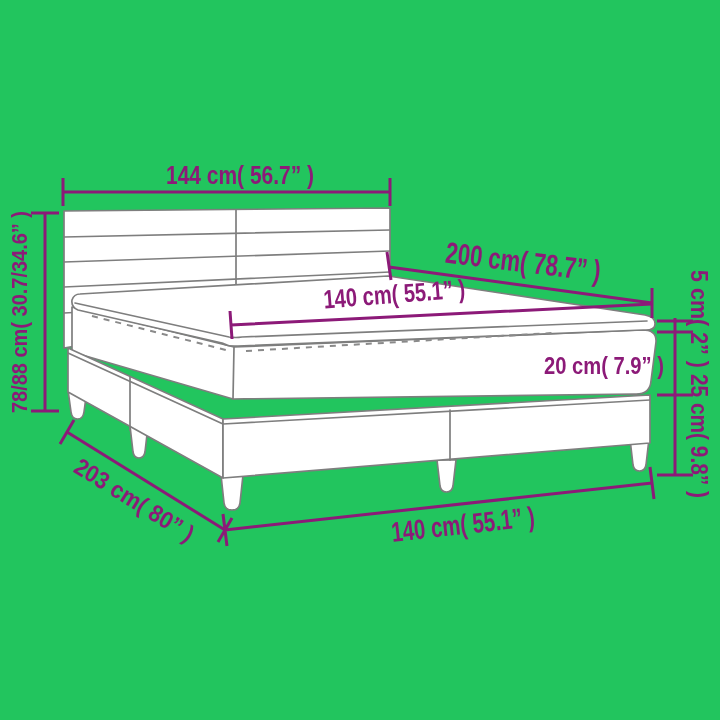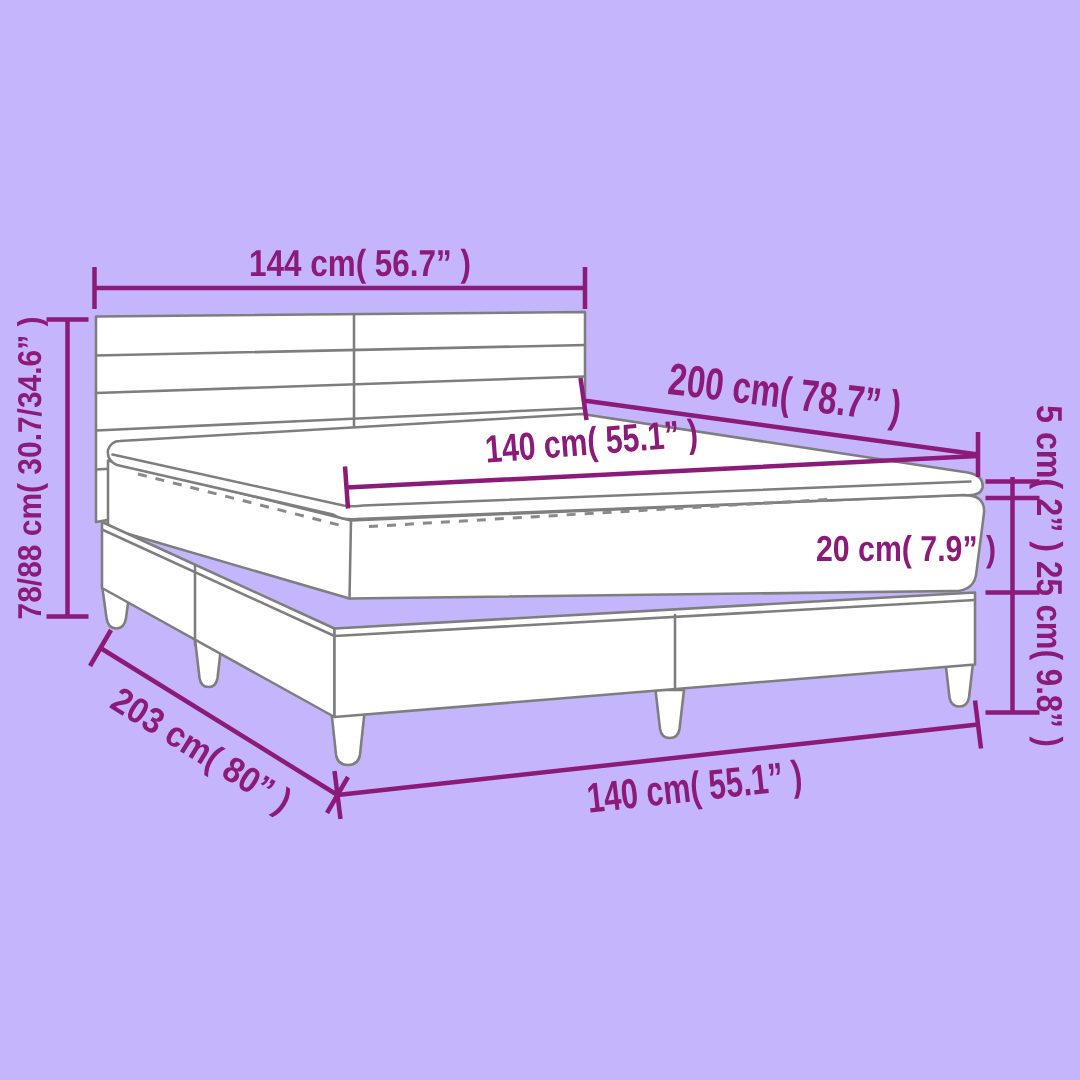--- a/index.html
+++ b/index.html
@@ -7,21 +7,21 @@
     padding: 0;
     background: #ffffff;
     width: 720px;
     height: 720px;
     overflow: hidden;
   }
   .stage {
     position: relative;
     width: 720px;
     height: 720px;
-    background: #c4b5fd;
+    background: #22c55e;
   }
   svg { display: block; }
   .bed-line {
     stroke: #7E7E7E;
     stroke-width: 1.7;
     fill: none;
     stroke-linejoin: round;
     stroke-linecap: round;
   }
   .bed-fill {

